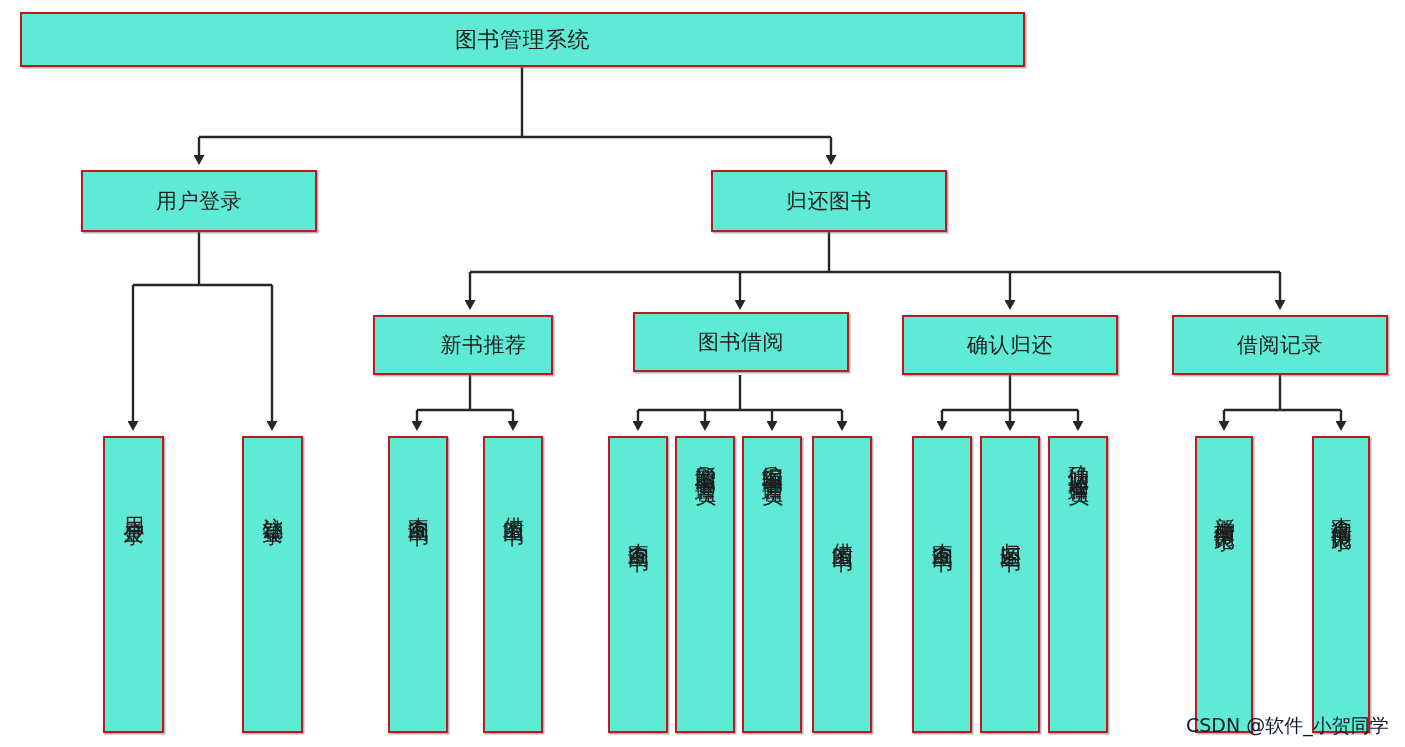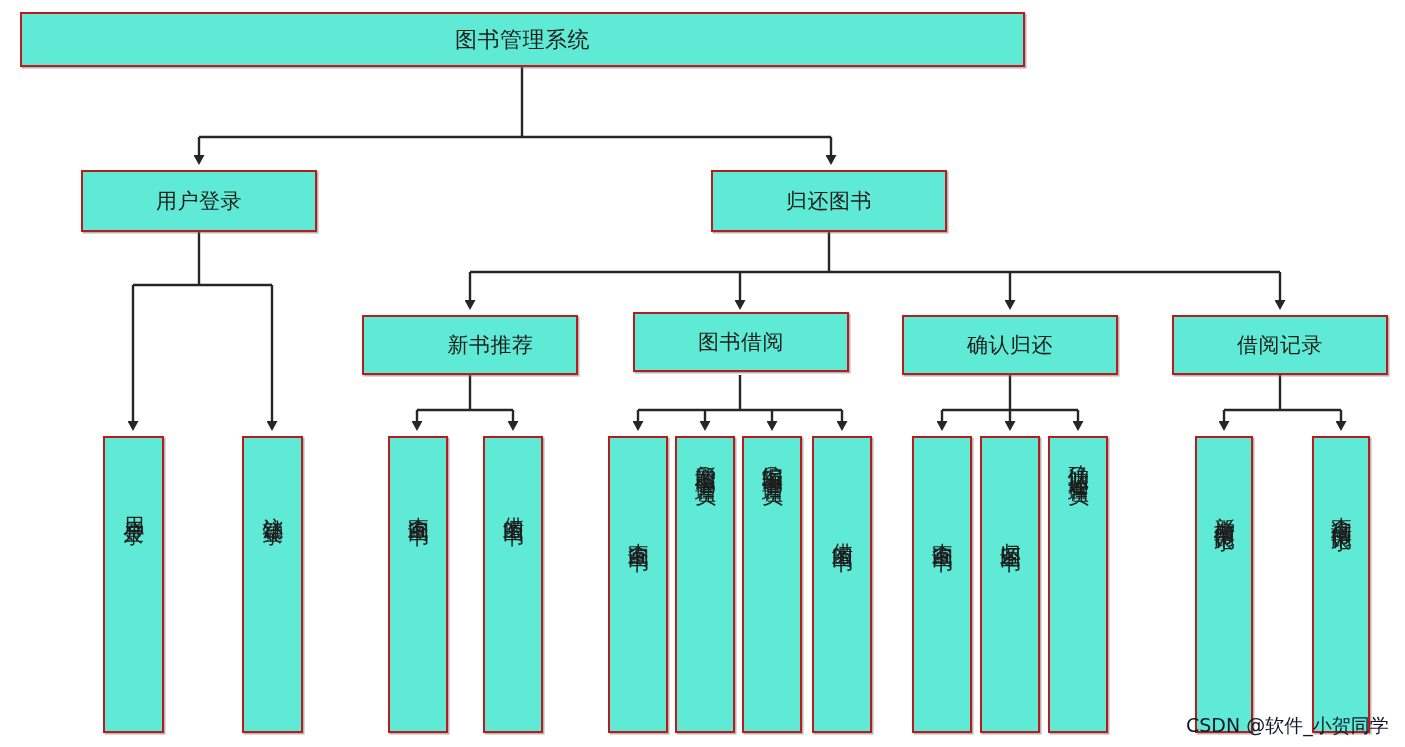--- a/index.html
+++ b/index.html
@@ -140,21 +140,21 @@
   </div>
 
   <div class="node h" style="left:81px; top:170px; width:236px; height:62px;">
     <span class="lbl">用户登录</span>
   </div>
 
   <div class="node h" style="left:711px; top:170px; width:236px; height:62px;">
     <span class="lbl">归还图书</span>
   </div>
 
-  <div class="node h" style="left:362px; top:315px; width:216px; height:60px;padding-left:41px;">
+  <div class="node h" style="left:373px; top:315px; width:180px; height:60px;padding-left:41px;">
     <span class="lbl">新书推荐</span>
   </div>
 
   <div class="node h" style="left:633px; top:312px; width:216px; height:60px;">
     <span class="lbl">图书借阅</span>
   </div>
 
   <div class="node h" style="left:902px; top:315px; width:216px; height:60px;">
     <span class="lbl">确认归还</span>
   </div>

